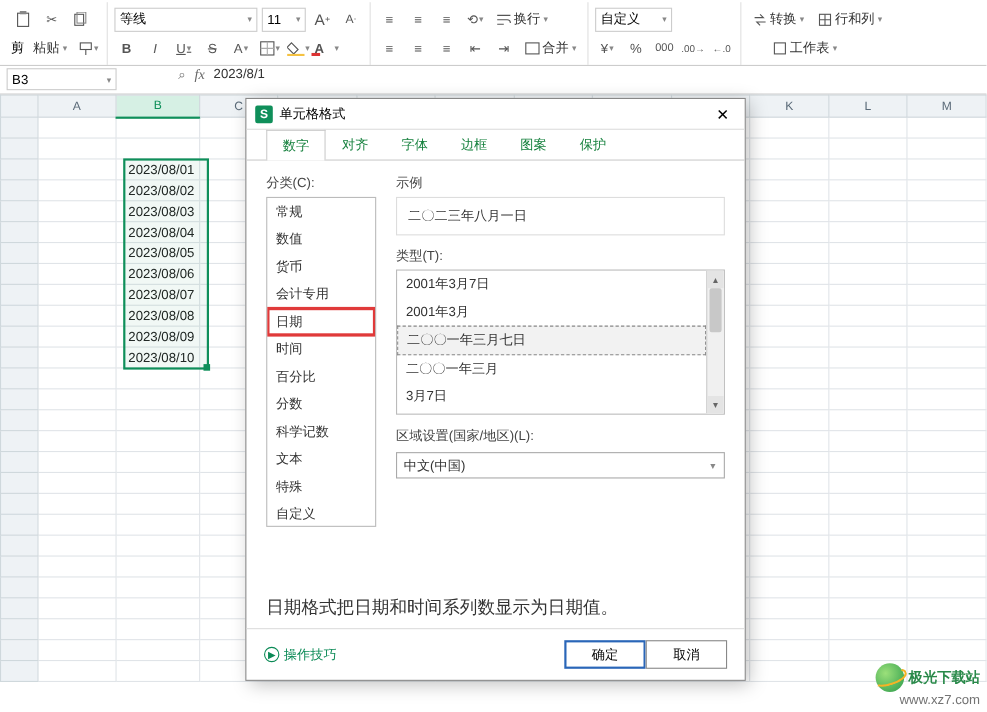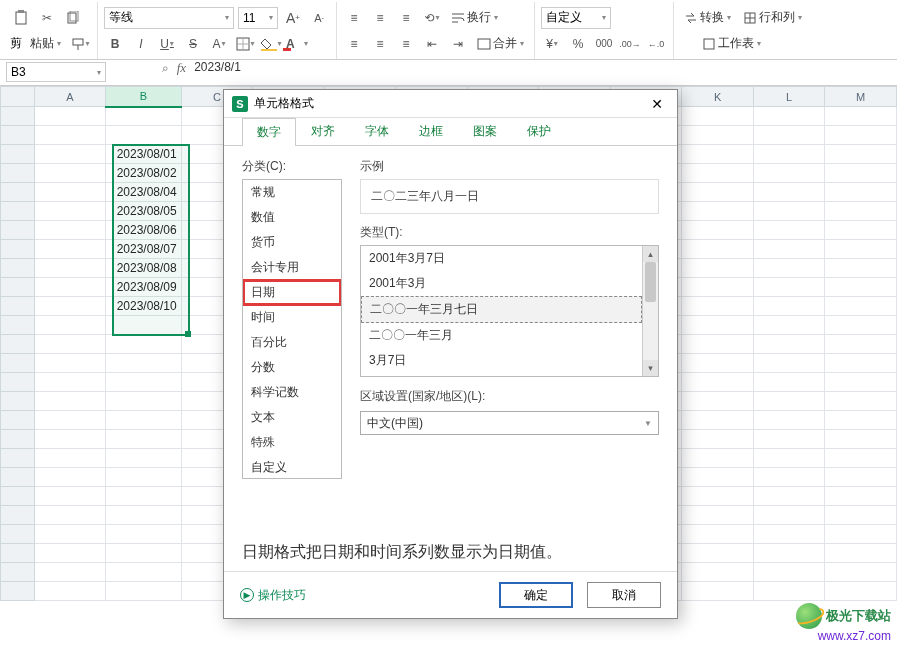--- a/index.html
+++ b/index.html
@@ -58,30 +58,30 @@
   .type-item { padding: 4px 8px; cursor: pointer; }
   .type-item.sel { border: 1px dashed #888; background: #f2f2f2; }
   .scrollbar { width: 16px; background: #f0f0f0; border-left: 1px solid #ccc; position: relative; }
   .scroll-btn { height: 16px; background: #e4e4e4; display:flex; align-items:center; justify-content:center; font-size:9px; color:#666; }
   .scroll-thumb { position:absolute; top:16px; left:2px; right:2px; height:40px; background:#c8c8c8; border-radius:2px; }
   .locale-select { border: 1px solid #aaa; height: 24px; padding: 0 6px; display: flex; align-items: center; justify-content: space-between; margin-top: 2px; }
   .desc-text { font-size: 16px; color: #333; margin-top: 18px; }
   .dlg-footer { border-top: 1px solid #ddd; padding: 10px 16px; display: flex; align-items: center; justify-content: space-between; }
   .tips-link { color: #0b8a56; font-size: 12px; display: flex; align-items: center; gap: 4px; cursor: pointer; }
   .tips-ic { width: 14px; height: 14px; border: 1.5px solid #0b8a56; border-radius: 50%; display: flex; align-items: center; justify-content: center; font-size: 9px; }
-  .dlg-btns { display: flex; gap: 14px; }
+  .dlg-btns { display: flex; }
   .dlg-btn { width: 74px; height: 26px; border: 1px solid #888; background: #fff; font-size: 12px; cursor: pointer; }
   .dlg-btn.primary { border: 2px solid #2a66b8; }
 
   
   .watermark { position: absolute; right: 6px; bottom: 4px; text-align: right; font-size: 13px; }
   .wm-logo { display: flex; align-items: center; justify-content: flex-end; gap: 4px; color: #2a8a4a; font-weight: bold; }
   .wm-ball { width: 26px; height: 26px; border-radius: 50%; background: radial-gradient(circle at 35% 35%, #9be07a, #2a9a4a); position: relative; }
   .wm-ring { position:absolute; width:32px; height:14px; border:2px solid #f5b326; border-radius:50%; top:6px; left:-3px; transform:rotate(-18deg); border-top-color:transparent; border-left-color:transparent; }
-  .wm-url { color: #6d28d9; font-size: 12px; }
+  .wm-url { color: #737373; font-size: 12px; }
 </style>
 </head>
 <body>
 
 <div class="ribbon">
   <div class="ribbon-group">
     <div class="ribbon-row">
       <div class="icon-btn">
           <svg width="16" height="16">
             <rect x="3" y="2" width="10" height="12" fill="none" stroke="#555"></rect>
@@ -323,20 +323,35 @@
           <td></td>
           <td></td>
           <td></td>
           <td></td>
           <td></td>
           <td></td>
         </tr>
     <tr>
           <th class="row"></th>
           <td></td>
+          <td>2023/08/03</td>
+          <td></td>
+          <td></td>
+          <td></td>
+          <td></td>
+          <td></td>
+          <td></td>
+          <td></td>
+          <td></td>
+          <td></td>
+          <td></td>
+        </tr>
+    <tr>
+          <th class="row"></th>
+          <td></td>
           <td>2023/08/04</td>
           <td></td>
           <td></td>
           <td></td>
           <td></td>
           <td></td>
           <td></td>
           <td></td>
           <td></td>
           <td></td>

